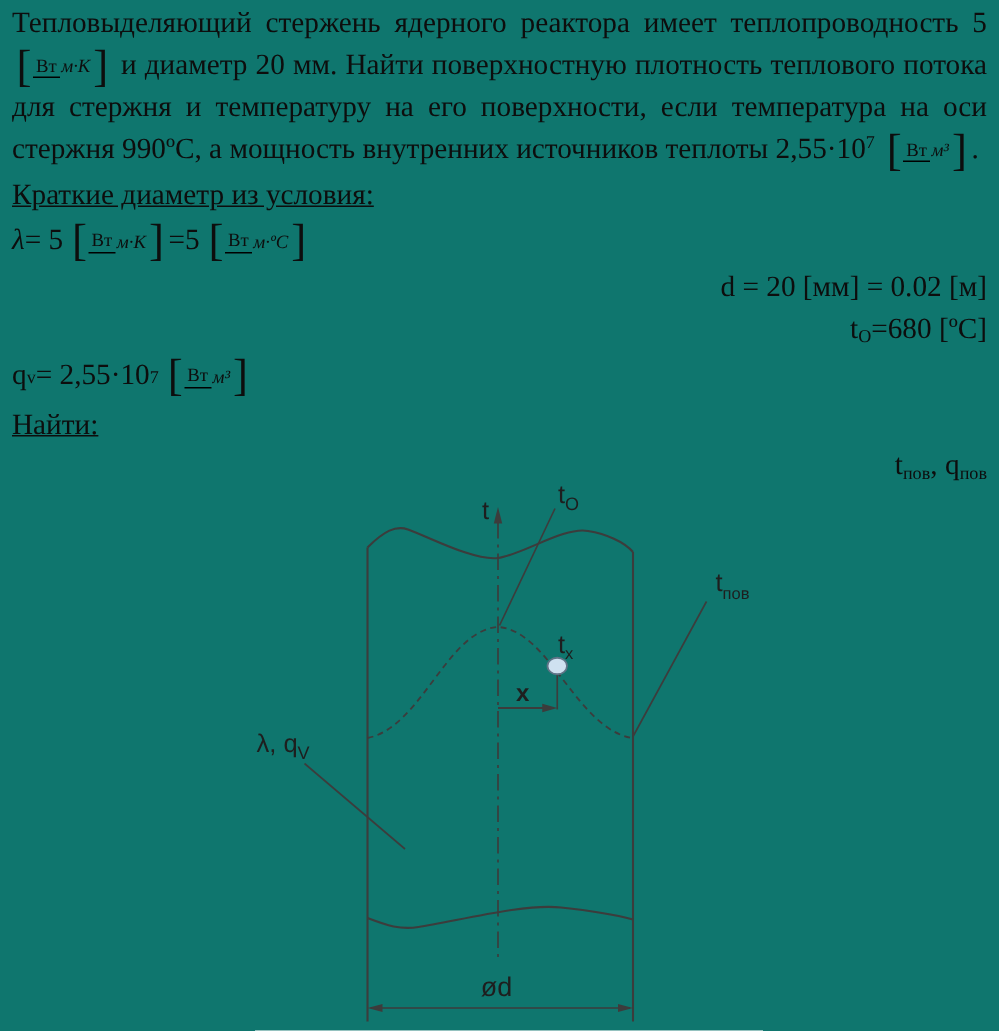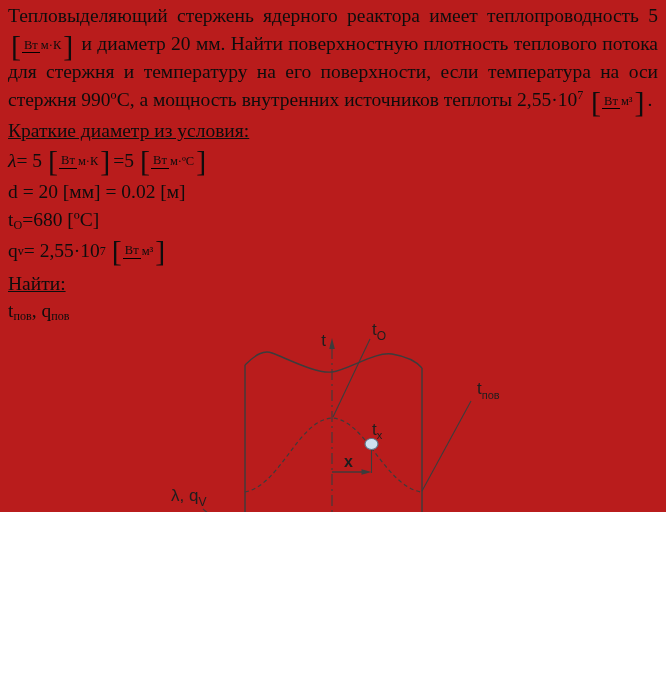--- a/index.html
+++ b/index.html
@@ -1,53 +1,53 @@
 <!DOCTYPE html>
 <html><head>
 <meta charset="utf-8">
 <style>
   html,body { margin:0; padding:0; background:#ffffff; }
   .page {
     position:relative;
-    width:666px; height:512px;
-    background:#b91c1c;
+    width:666px; height:687px;
+    background:#0f766e;
     color:#0d0d0d;
     font-family:"Liberation Serif","DejaVu Serif",serif;
     overflow:hidden;
   }
   .textblock { position:absolute; top:2px; left:8px; width:650px; }
   p.problem { margin:0; font-size:19.5px; line-height:28px; text-align:justify; }
   .heading {
     font-size:19.5px; line-height:26px; margin:0;
     text-decoration:underline;
   }
   .h-brief { margin-top:4px; }
   .h-find  { margin-top:3px; }
   .h-sol   { margin-top:3px; }
   .frow {
     display:flex; align-items:center;
     font-size:19.5px; height:30px; line-height:30px;
   }
   .frow.tall { height:34px; }
-  .plainline { font-size:19.5px; line-height:28px; }
+  .plainline { font-size:19.5px; line-height:28px;text-align:right; }
   sub.ssub { font-size:0.62em; vertical-align:-0.25em; line-height:0; }
   sup.ssup { font-size:0.62em; vertical-align:0.55em; line-height:0; }
   .ital { font-style:italic; }
   
   .bfrac {
     display:inline-flex; align-items:center; vertical-align:middle;
     height:34px; margin:-6px 2px; line-height:normal;
   }
   .bfrac .br { font-size:30px; line-height:30px; font-weight:400; padding:0 1px; }
   .bfrac .stack {
     display:inline-flex; align-items:center;
     font-size:12.5px; line-height:1.15;
   }
   .bfrac .num { border-bottom:1px solid #000; padding:0 2px; }
-  .bfrac .den { padding:0 1px; }
+  .bfrac .den { padding:0 1px;font-style:italic; }
   .gapL { margin-left:5px; }
   .sep { padding-right:5px; }
   svg.diagram { position:absolute; top:0; left:0; }
 </style>
 </head>
 <body>
 
 <div class="page">
 
   <div class="textblock">

